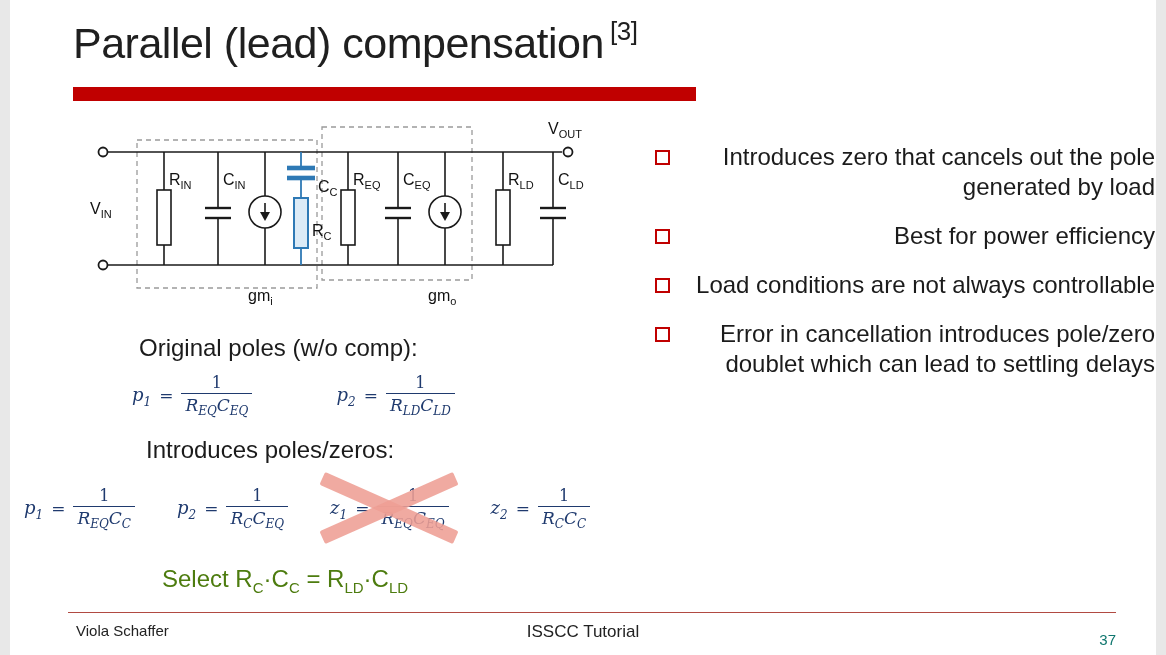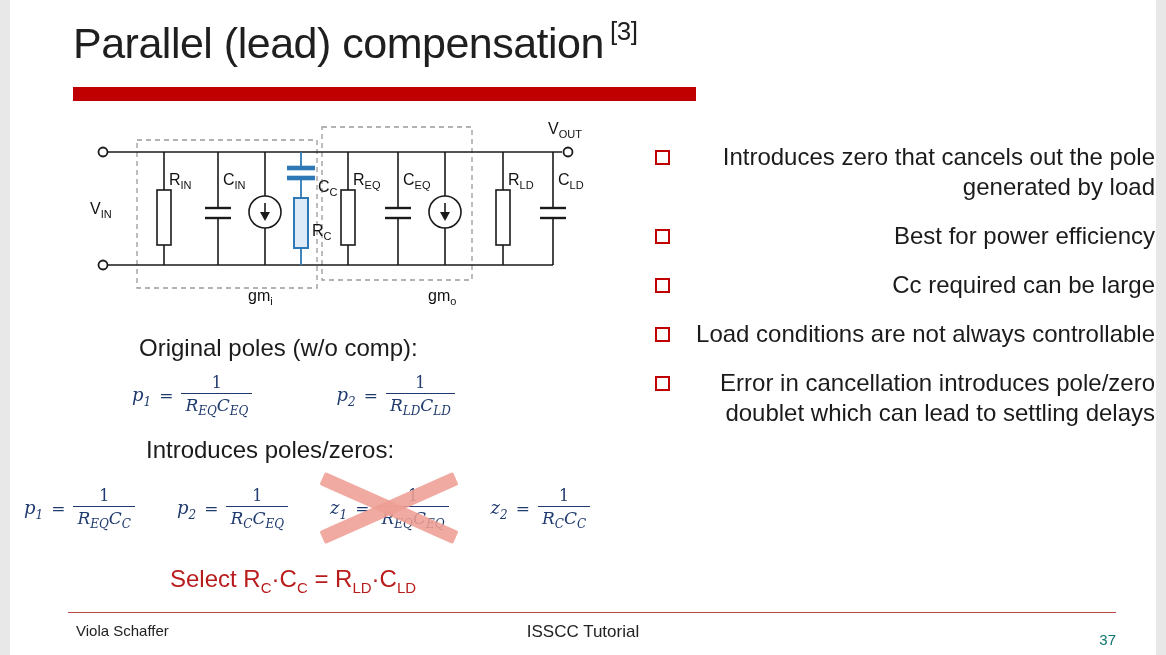--- a/index.html
+++ b/index.html
@@ -44,21 +44,21 @@
   .frac .den { font-size:17px; line-height:1.2; white-space:nowrap; padding:1px 4px 0 4px; }
 
   .crossed-wrap { position:relative; display:inline-flex; }
   .crossed-wrap::before, .crossed-wrap::after {
     content:""; position:absolute; left:-14px; right:-14px; top:50%;
     height:14px; margin-top:-7px; background:#ee9e94; opacity:0.88; border-radius:2px;
   }
   .crossed-wrap::before { transform:rotate(24deg); }
   .crossed-wrap::after  { transform:rotate(-24deg); }
 
-  .select-line { position:absolute; left:160px; top:565px; font-size:24px; color:#b91c1c; }
+  .select-line { position:absolute; left:152px; top:565px; font-size:24px; color:#4d7c0f; }
   .select-line sub { font-size:15px; }
 
   
   .bullets { position:absolute; left:645px; top:142px; width:500px; margin:0; padding:0; list-style:none; }
   .bullet { display:flex; gap:17px; margin-bottom:19px; }
   .sq { width:11px; height:11px; border:2.6px solid #c00000; margin-top:8px; flex-shrink:0; background:#ffffff; }
   .btext { flex:1; font-size:24px; line-height:30px; color:#1b1b1b;text-align:right; }
 
   
   .footer-line { position:absolute; left:58px; top:612px; width:1048px; height:1px; background:#b14a42; }
@@ -234,24 +234,20 @@
     <li class="bullet">
       <span class="sq"></span>
       <span class="btext">Introduces zero that cancels out the pole generated by load</span>
     </li>
     <li class="bullet">
       <span class="sq"></span>
       <span class="btext">Best for power efficiency</span>
     </li>
     <li class="bullet">
       <span class="sq"></span>
-      <span class="btext">Cc required can be large</span>
-    </li>
-    <li class="bullet">
-      <span class="sq"></span>
       <span class="btext">Load conditions are not always controllable</span>
     </li>
     <li class="bullet">
       <span class="sq"></span>
       <span class="btext">Error in cancellation introduces pole/zero doublet which can lead to settling delays</span>
     </li>
   </ul>
 
   <div class="footer-line"></div>
   <div class="footer-author">Viola Schaffer</div>

